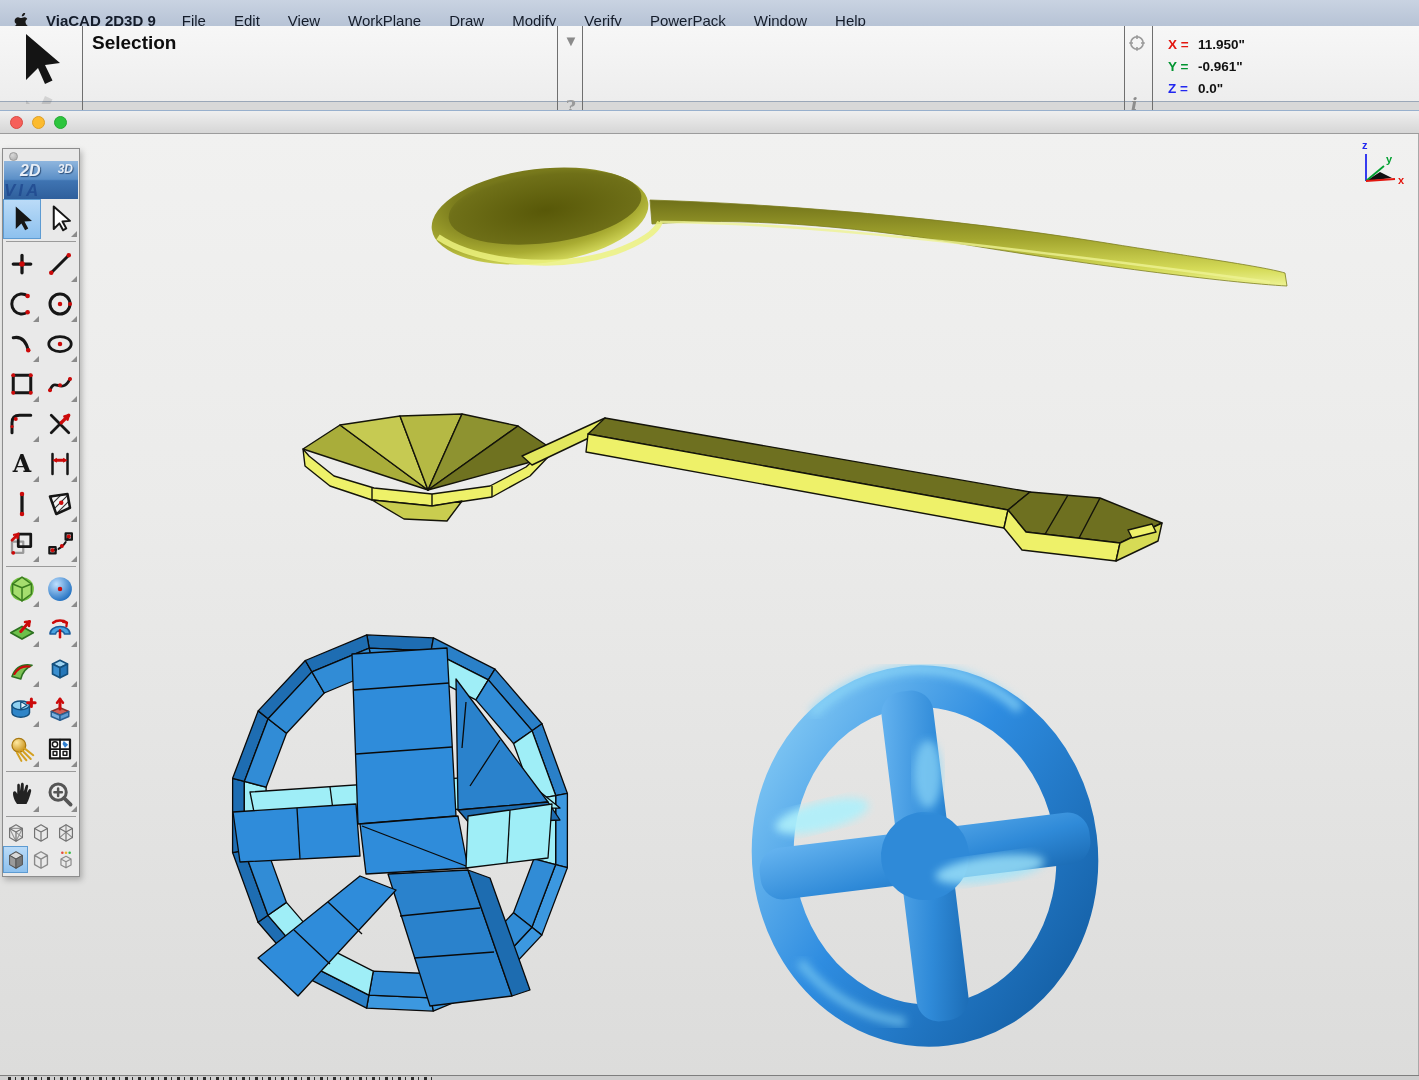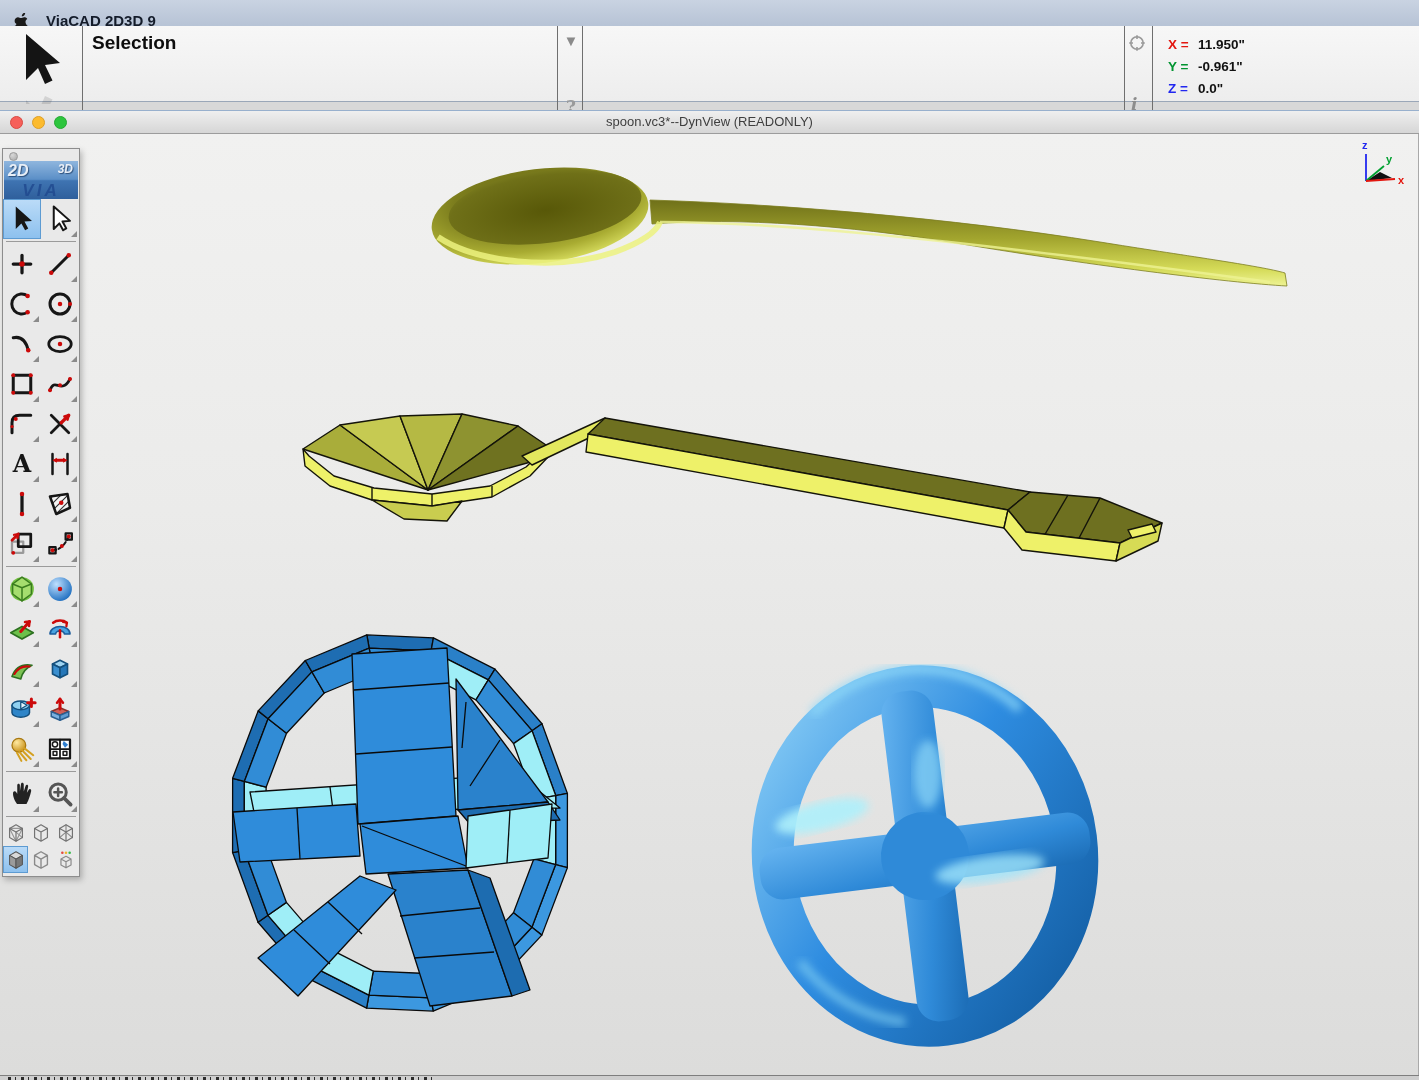--- a/index.html
+++ b/index.html
@@ -51,25 +51,25 @@
     background:repeating-linear-gradient(90deg,#2c2c2c 0 3px,transparent 3px 7px,#2c2c2c 7px 8px,transparent 8px 13px);}
   
   .palette{position:absolute;left:2px;top:14px;width:78px;
     background:#e9e9e9;border:1px solid #8d8d8d;box-shadow:2px 3px 6px rgba(0,0,0,.25);
     box-sizing:border-box;padding-bottom:3px;}
   .phandle{height:12px;position:relative;}
   .phandle .dot{position:absolute;left:6px;top:3px;width:9px;height:9px;border-radius:50%;
     background:radial-gradient(circle at 35% 30%,#d8d8d8,#a8a8a8);border:1px solid #9a9a9a;box-sizing:border-box;}
   .via{height:38px;margin:0 1px;background:linear-gradient(180deg,#8fb6de 0%,#5b8fc7 48%,#3f74b2 52%,#2f5f9c 100%);
     position:relative;overflow:hidden;}
-  .via .d2{position:absolute;left:4px;top:1px;font-size:16px;font-weight:bold;color:#e8eef6;
+  .via .d2{position:absolute;left:16px;top:1px;font-size:16px;font-weight:bold;color:#e8eef6;
     text-shadow:1px 1px 1px rgba(20,50,90,.7);font-style:italic;}
   .via .d3{position:absolute;right:5px;top:1px;font-size:12px;font-weight:bold;color:#e8eef6;
     text-shadow:1px 1px 1px rgba(20,50,90,.7);font-style:italic;}
-  .via .vv{position:absolute;left:0;right:0;bottom:-2px;text-align:center;font-size:17px;
+  .via .vv{position:absolute;left:0;right:0;bottom:-2px;font-size:17px;
     font-weight:bold;letter-spacing:3px;color:rgba(30,70,140,.75);font-style:italic;}
   .prow{display:flex;}
   .pcell{width:39px;height:40px;display:flex;align-items:center;justify-content:center;
     position:relative;cursor:default;}
   .prow.small .pcell{width:26px;height:27px;}
   .pcell.selected{background:linear-gradient(180deg,#bcdcf8,#8cc0ee);
     box-shadow:inset 0 0 0 1px #5d9bd2;}
   .pcell.flyout::after{content:"";position:absolute;right:2px;bottom:2px;
     border-left:6px solid transparent;border-bottom:6px solid #8b8b8b;}
   .psep{height:1px;background:#9b9b9b;margin:2px 3px;}
@@ -77,20 +77,32 @@
 </head>
 <body>
 
 <div class="menubar">
   <span class="apple">
     <svg width="14" height="16" viewBox="0 0 14 16">
       <path d="M9.7 0.6c.1 1-.3 1.9-.9 2.6-.6.7-1.6 1.2-2.5 1.1-.1-.9.4-1.9 1-2.5C7.9 1.1 8.9.6 9.7.6z M12.9 11.6c-.4 1-.6 1.4-1.2 2.3-.8 1.2-1.9 2.7-3.2 2.7-1.2 0-1.6-.8-3.2-.8-1.6 0-2 .8-3.2.8C.8 16.6-.2 15.2-1 14 .2 13.9 1 12 1 12s-1.9-.8-1.9-3c0-2.5 2-3.7 3.4-3.7 1.2 0 2 .8 3 .8 1 0 1.7-.8 3.2-.8.9 0 2.3.4 3.1 1.6-1.1.7-1.8 1.7-1.8 3 0 1.5.9 2.7 1.9 3.7z" transform="translate(1.5 -1)" fill="#1a1a1a"></path>
     </svg>
   </span>
   <span class="appname">ViaCAD 2D3D 9</span>
+  <span style="display:flex;">
+      <span class="menu-item">File</span>
+      <span class="menu-item">Edit</span>
+      <span class="menu-item">View</span>
+      <span class="menu-item">WorkPlane</span>
+      <span class="menu-item">Draw</span>
+      <span class="menu-item">Modify</span>
+      <span class="menu-item">Verify</span>
+      <span class="menu-item">PowerPack</span>
+      <span class="menu-item">Window</span>
+      <span class="menu-item">Help</span>
+    </span>
 </div>
 
 <div class="toolbar">
   <div class="tb-cursor">
     <svg width="48" height="72" viewBox="0 0 48 72">
       <path d="M8 2 L8 48 L20 36 L27 52 L34.5 48.5 L27 33 L42 31 Z" fill="#141414"></path>
       <path d="M8 2 L8 48 L20 36 L27 52 L34.5 48.5 L27 33 L42 31 Z" transform="translate(0 116) scale(1 -1)" fill="#141414" opacity="0.12"></path>
     </svg>
   </div>
   <div class="tb-sep" style="left:82px"></div>
@@ -113,21 +125,20 @@
     <div class="row"><span class="lab" id="xl" style="color: rgb(227, 23, 15);">X =</span><span>11.950"</span></div>
     <div class="row"><span class="lab" id="yl" style="color: rgb(0, 148, 48);">Y =</span><span>-0.961"</span></div>
     <div class="row"><span class="lab" id="zl" style="color: rgb(33, 39, 240);">Z =</span><span>0.0"</span></div>
   </div>
 </div>
 
 <div class="titlebar">
   <div class="tl red"></div>
   <div class="tl yel"></div>
   <div class="tl grn"></div>
-  <div class="wtitle">spoon.vc3*--DynView (READONLY)</div>
 </div>
 
 <div class="canvas">
 
   <svg width="1419" height="941" viewBox="0 0 1419 941" style="position:absolute;left:0;top:0">
     <defs>
       <radialGradient id="bowlG" cx="45%" cy="30%" r="75%">
         <stop offset="0%" stop-color="#61610f"></stop>
           <stop offset="45%" stop-color="#7c7d1d"></stop>
         <stop offset="75%" stop-color="#a9ac32"></stop>

